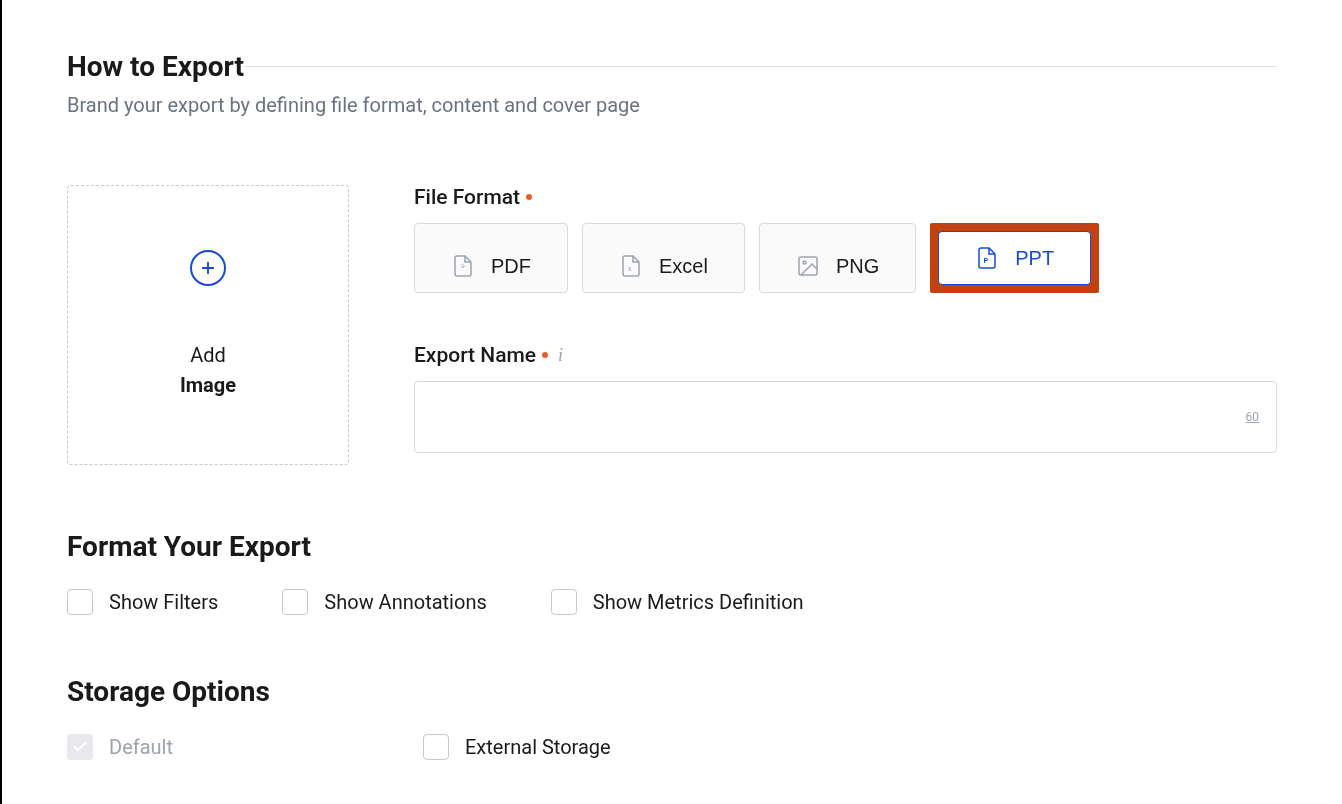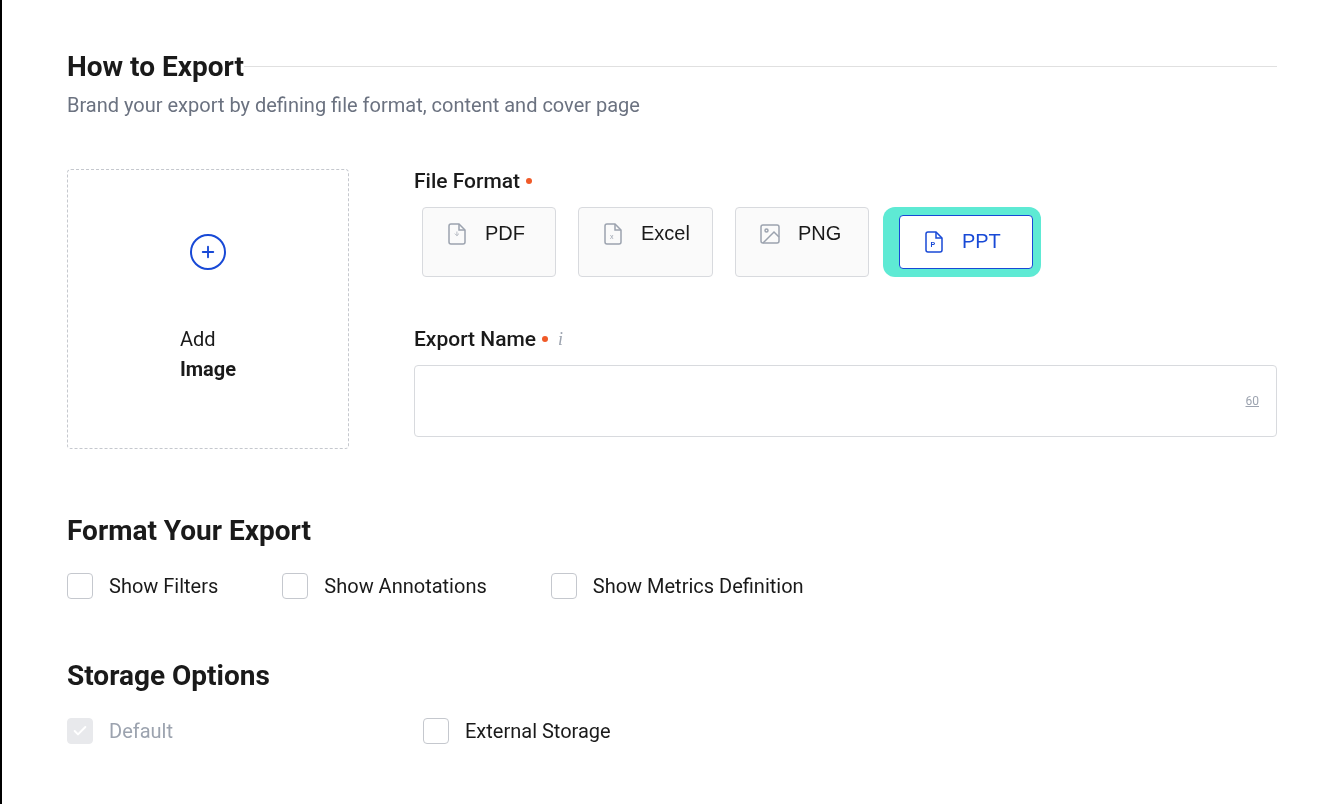--- a/index.html
+++ b/index.html
@@ -26,21 +26,21 @@
       color: #1a1a1a;
     }
     .header-rule {
       flex: 1;
       height: 1px;
       background: #e0e0e0;
     }
     .page-subtitle {
       font-size: 20px;
       color: #6b7280;
-      margin-bottom: 52px;
+      margin-bottom: 68px;
     }
     .top-section {
       display: flex;
       gap: 65px;
       margin-bottom: 65px;
       align-items: flex-start;
     }
     .add-image-box {
       width: 282px;
       height: 280px;
@@ -61,21 +61,21 @@
       display: flex;
       align-items: center;
       justify-content: center;
       color: #1849d6;
     }
     .add-image-icon svg {
       width: 18px;
       height: 18px;
     }
     .add-image-text {
-      text-align: left;
+      text-align: center;
       font-size: 20px;
       line-height: 1.5;
       color: #1a1a1a;
       margin-top: 40px;
     }
     .add-image-text .bold {
       font-weight: 700;
     }
     .right-col {
       flex: 1;
@@ -105,52 +105,51 @@
       color: #9ca3af;
       margin-left: 4px;
     }
     .format-buttons {
       display: flex;
       gap: 14px;
       margin-bottom: 50px;
     }
     .format-btn {
       display: flex;
-      align-items: flex-start;
+      align-items: flex-end;
       gap: 16px;
-      padding: 14px 22px;
+      padding: 14px 36px;
       border: 1px solid #d8dade;
       border-radius: 4px;
       background: #fafafa;
       cursor: pointer;
       font-size: 20px;
       color: #1a1a1a;
       min-width: 134px;
-      margin-left: 8px;
     }
     .format-btn .icon-wrap {
       width: 24px;
       height: 24px;
       display: flex;
       align-items: center;
       justify-content: center;
       color: #9ca3af;
     }
     .format-btn.selected {
       border: 1.5px solid #1849d6;
       background: #fff;
       color: #1849d6;
     }
     .format-btn.selected .icon-wrap {
       color: #1849d6;
     }
     .highlight-wrap {
       padding: 8px;
-      background: #5eead4;
-      border-radius: 12px;
+      background: #c2410c;
+      border-radius: 2px;
       display: inline-flex;
     }
     .export-name-input-wrap {
       position: relative;
       width: 100%;
     }
     .export-name-input {
       width: 100%;
       height: 72px;
       border: 1px solid #d8dade;

